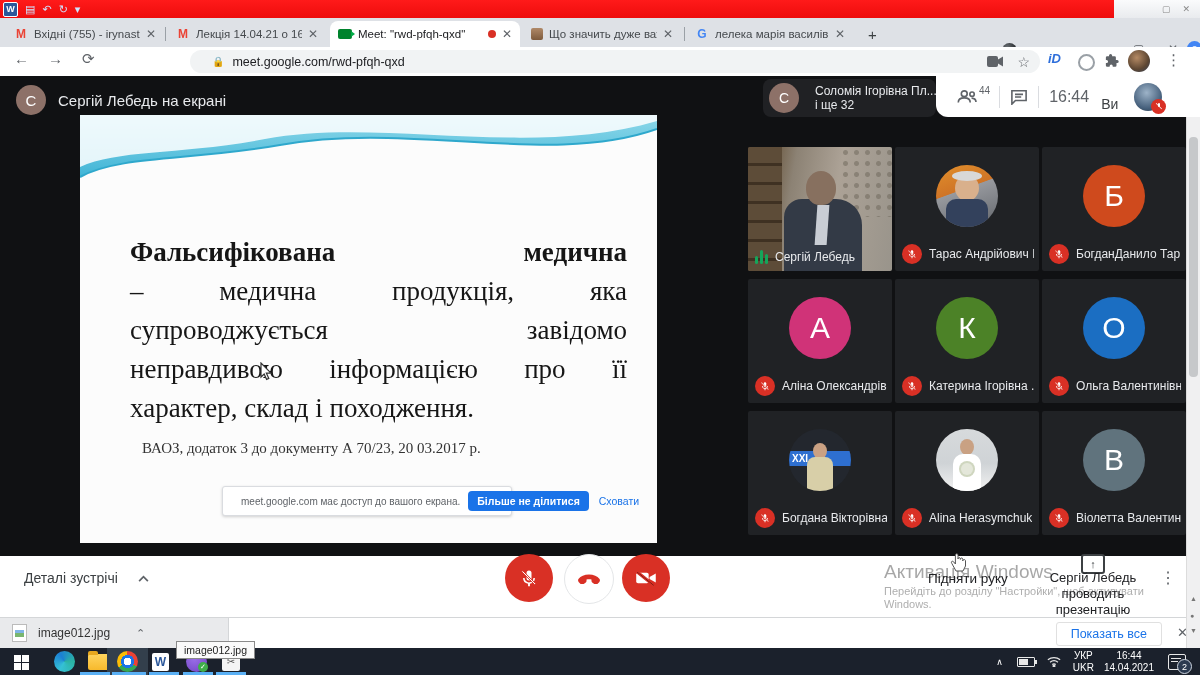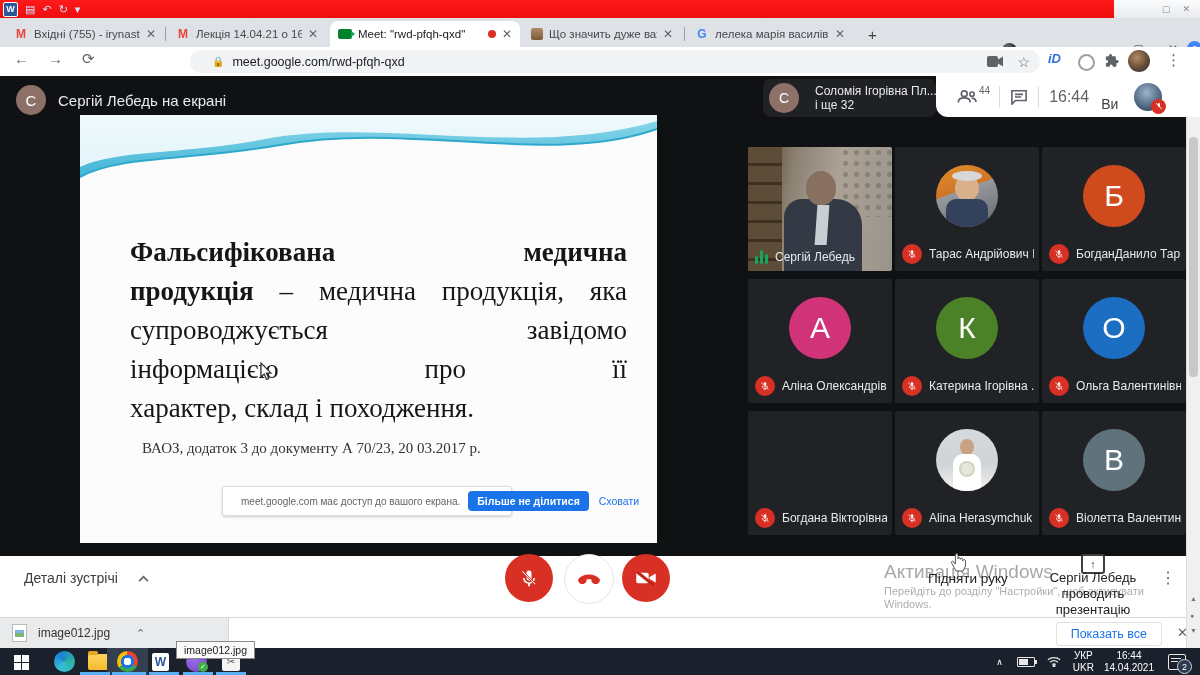--- a/index.html
+++ b/index.html
@@ -308,31 +308,31 @@
     <path d="M0,0 H577 V14 C470,52 330,6 200,30 C110,46 40,40 0,62 Z" fill="url(#wg)"></path>
     <path d="M0,0 H577 V6 C450,44 300,2 185,24 C100,40 38,34 0,52 Z" fill="#ffffff" opacity="0.85"></path>
     <path d="M0,62 C40,40 110,46 200,30 C330,6 470,52 577,14" stroke="#2fa8cc" stroke-width="2" fill="none"></path>
   </svg>
   <div id="slide-text">
     <div class="sline">
         <b>Фальсифікована</b>
         <b>медична</b>
       </div>
     <div class="sline">
-        <b>продукція</b>
         <span>–</span>
         <span>медична</span>
         <span>продукція,</span>
         <span>яка</span>
       </div>
     <div class="sline">
         <span>супроводжується</span>
         <span>завідомо</span>
       </div>
     <div class="sline">
+        <span>неправдивою</span>
         <span>інформацією</span>
         <span>про</span>
         <span>її</span>
       </div>
     <div class="sline plain">характер, склад і походження.</div>
   </div>
   <div id="footnote">ВАОЗ, додаток 3 до документу А 70/23, 20 03.2017 р.</div>
   <div id="sharebar">
     <span class="grip"></span>
       <span class="grip"></span>
@@ -424,20 +424,26 @@
           <path d="M12 15a3 3 0 0 0 3-3V6a3 3 0 0 0-6 0v6a3 3 0 0 0 3 3z"></path>
           <path d="M17.3 12a5.3 5.3 0 0 1-10.6 0H4.9a7 7 0 0 0 6 6.9V22h2.2v-3.1a7 7 0 0 0 6-6.9z"></path>
           <path d="M4 3l17 17-1.4 1.4L2.6 4.4z" stroke="#d93025" stroke-width="1"></path>
         </svg>
       </span>
     <span class="nm">Ольга Валентинівн...</span>
   </div>
 </div>
 
 <div class="tile" style="left:748px;top:411px">
+  <div class="photoav" style="background:#23272e">
+    <div style="position:absolute;left:0;top:22px;width:62px;height:15px;background:#2e6fd0"></div>
+    <div style="position:absolute;left:3px;top:24px;color:#fff;font-size:10px;font-weight:bold">XXI</div>
+    <div style="position:absolute;left:24px;top:14px;width:14px;height:16px;border-radius:50%;background:#caa183"></div>
+    <div style="position:absolute;left:18px;top:28px;width:26px;height:34px;border-radius:8px 8px 0 0;background:#d8cfa8"></div>
+  </div>
   <div class="plabel">
     <span class="micbadge">
         <svg width="10" height="10" viewBox="0 0 24 24" fill="#fff">
           <path d="M12 15a3 3 0 0 0 3-3V6a3 3 0 0 0-6 0v6a3 3 0 0 0 3 3z"></path>
           <path d="M17.3 12a5.3 5.3 0 0 1-10.6 0H4.9a7 7 0 0 0 6 6.9V22h2.2v-3.1a7 7 0 0 0 6-6.9z"></path>
           <path d="M4 3l17 17-1.4 1.4L2.6 4.4z" stroke="#d93025" stroke-width="1"></path>
         </svg>
       </span>
     <span class="nm">Богдана Вікторівна...</span>
   </div>

